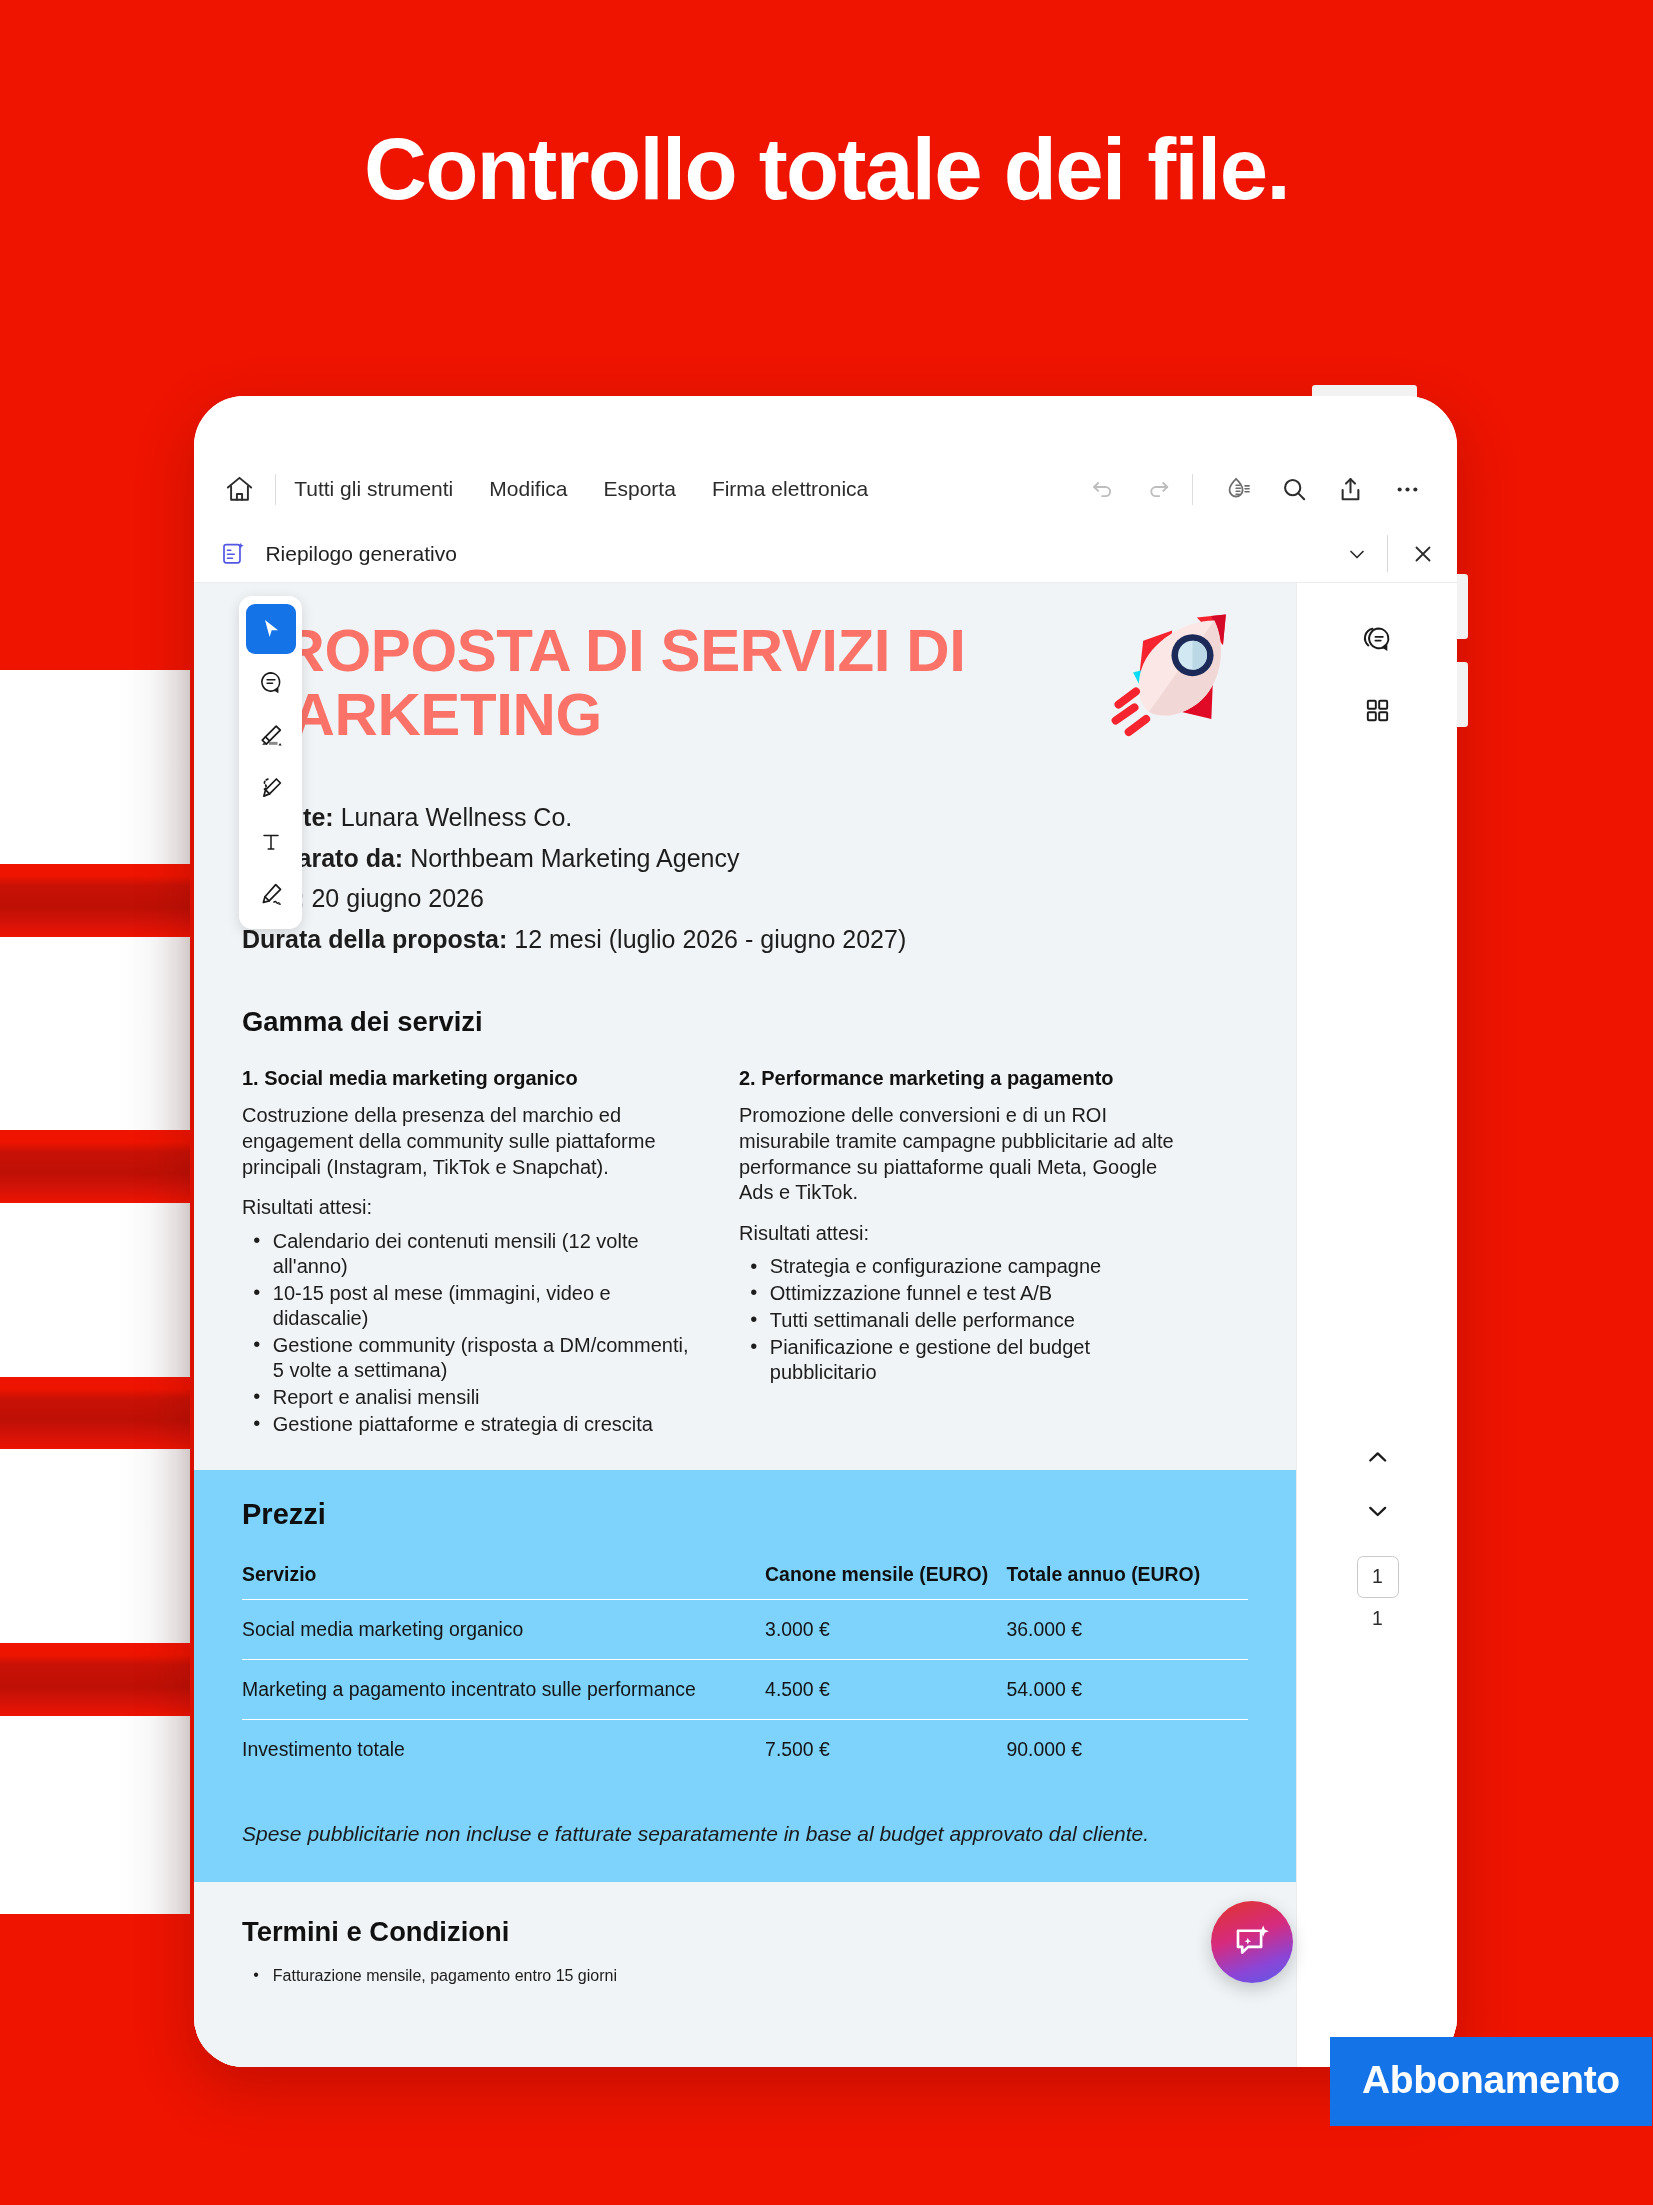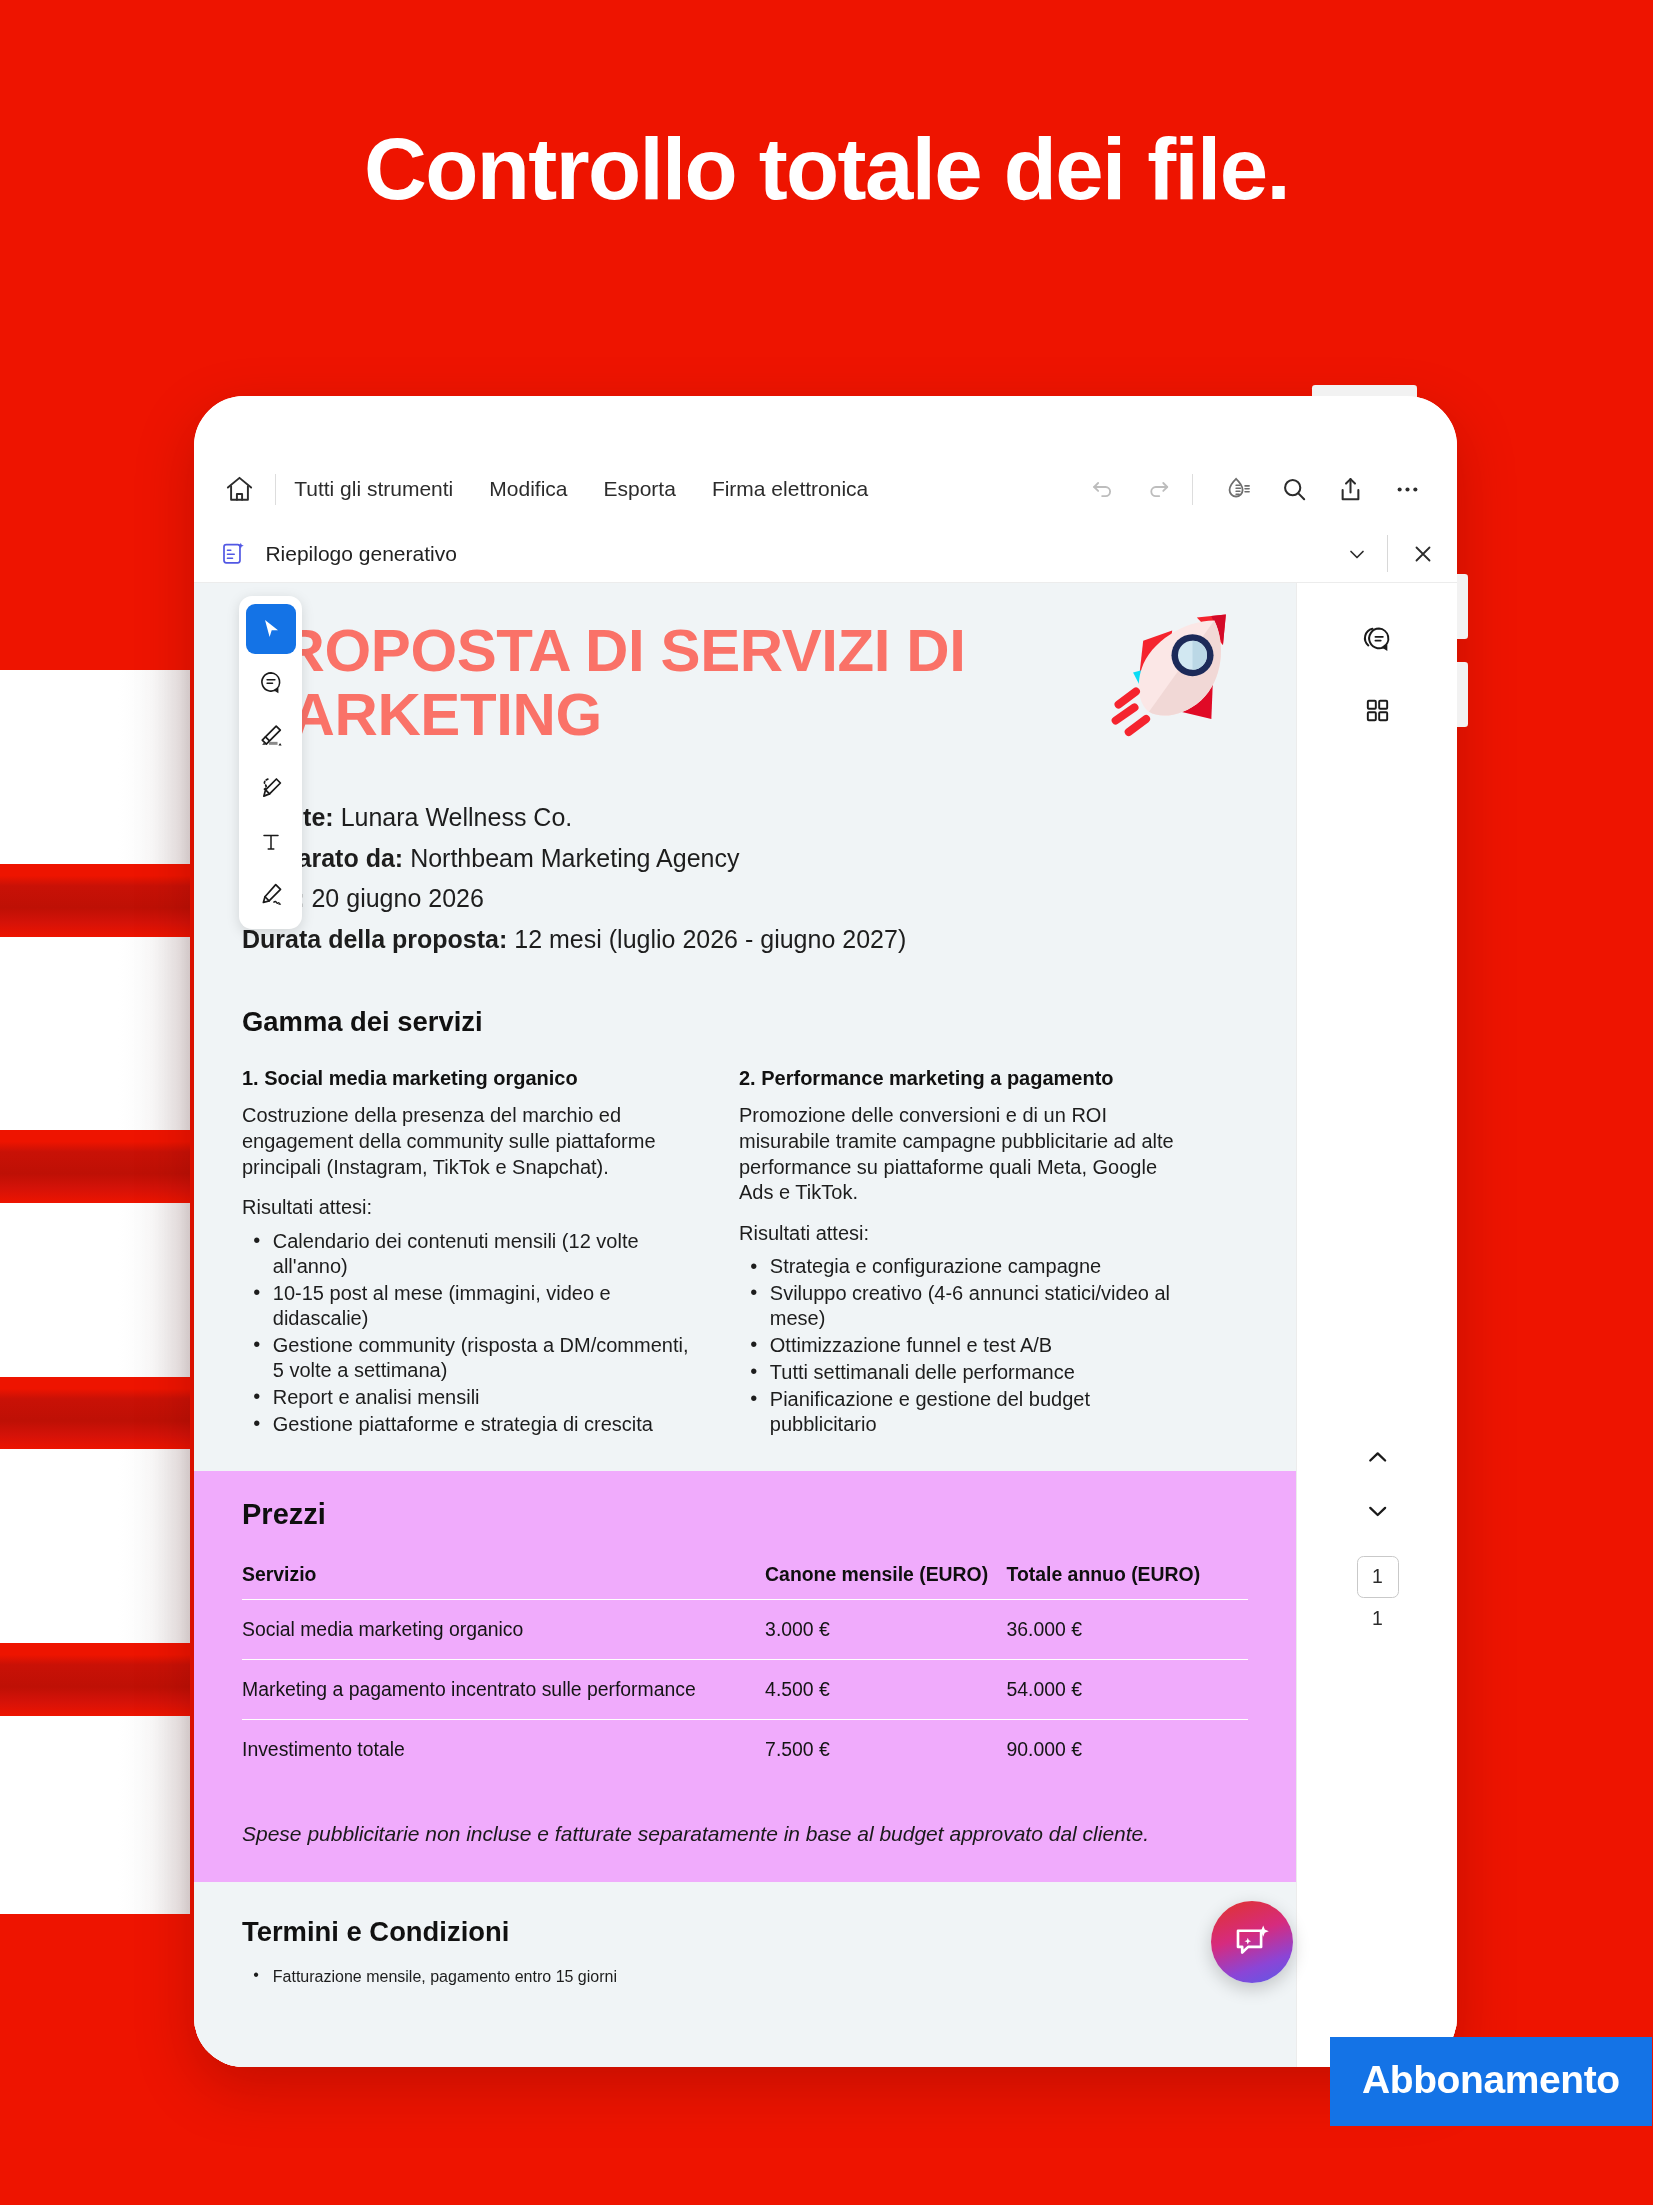--- a/index.html
+++ b/index.html
@@ -112,21 +112,21 @@
   .col-sub { font-size: 20px; color: #1d1d1d; margin-bottom: 9.7px; font-family: "Liberation Sans", sans-serif; }
   .col ul { list-style: none; padding-left: 4.8px; }
   .col li {
     font-size: 20px; color: #1d1d1d; line-height: 1.26; position: relative;
     padding-left: 26px; margin-bottom: 1.6px; font-family: "Liberation Sans", sans-serif;
   }
   .col li:before { content: "•"; position: absolute; left: 6.5px; top: -0.8px; }
 
   
   .pricing {
-    margin: 32px -48px 0 -48px; background: #f0abfc;
+    margin: 32px -48px 0 -48px; background: #7dd3fc;
     padding: 27.4px 48px 36px 48px;
   }
   .pricing-h { font-size: 29px; font-weight: 700; color: #0f0f0f; font-family: "Liberation Sans", sans-serif; }
   .ptable { width: 100%; border-collapse: collapse; margin-top: 32px; }
   .ptable th {
     font-size: 19.4px; font-weight: 700; color: #0f0f0f; text-align: left;
     padding: 0 0 13px 0; border-bottom: 1.6px solid #ffffff;
     font-family: "Liberation Sans", sans-serif;
   }
   .ptable td {
@@ -357,21 +357,20 @@
                 <li>Report e analisi mensili</li>
                 <li>Gestione piattaforme e strategia di crescita</li>
               </ul>
             </div>
             <div class="col">
               <div class="col-h">2. Performance marketing a pagamento</div>
               <div class="col-p">Promozione delle conversioni e di un ROI misurabile tramite campagne pubblicitarie ad alte performance su piattaforme quali Meta, Google Ads e TikTok.</div>
               <div class="col-sub">Risultati attesi:</div>
               <ul>
                 <li>Strategia e configurazione campagne</li>
-                <li>Sviluppo creativo (4-6 annunci statici/video al mese)</li>
                 <li>Ottimizzazione funnel e test A/B</li>
                 <li>Tutti settimanali delle performance</li>
                 <li>Pianificazione e gestione del budget pubblicitario</li>
               </ul>
             </div>
           </div>
 
           <div class="pricing">
             <div class="pricing-h">Prezzi</div>
             <table class="ptable">

